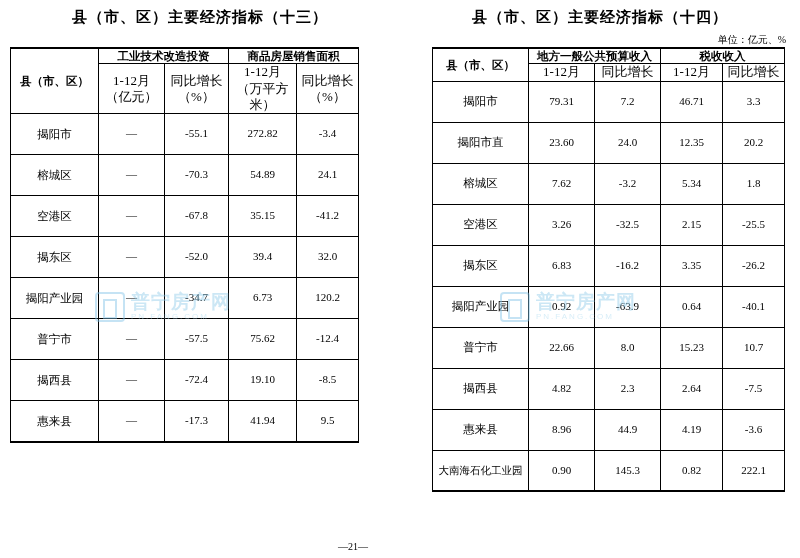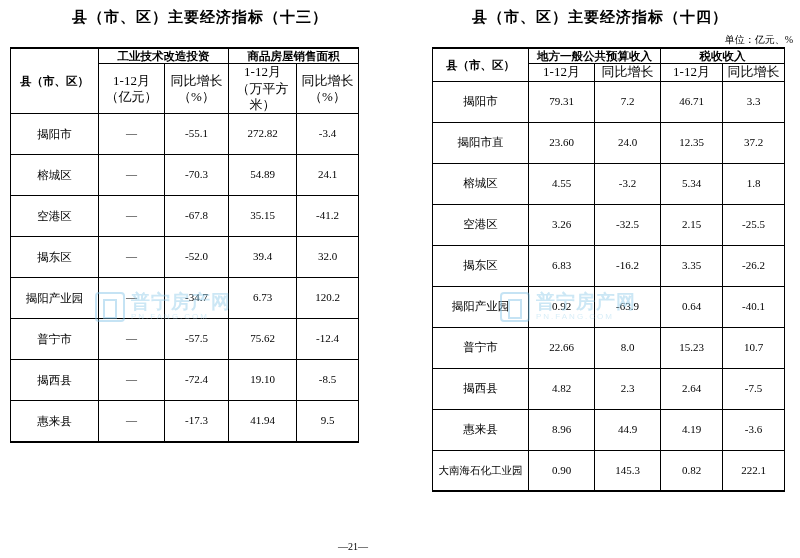--- a/index.html
+++ b/index.html
@@ -28,21 +28,21 @@
     font-size: 15px;
     font-weight: bold;
     letter-spacing: 1px;
     margin-top: 8px;
     margin-bottom: 6px;
     font-family: "Liberation Serif", "DejaVu Serif", serif;
   }
   .unit {
     text-align: right;
     font-size: 10px;
-    padding-right: 7px;
+    padding-right: 14px;
     height: 14px;
     line-height: 14px;
   }
   .unit-spacer { height: 14px; }
 
   table.grid {
     border-collapse: collapse;
     font-size: 11px;
     table-layout: fixed;
   }
@@ -254,25 +254,25 @@
           <td>79.31</td>
           <td>7.2</td>
           <td>46.71</td>
           <td>3.3</td>
         </tr>
         <tr>
           <td class="rowname">揭阳市直</td>
           <td>23.60</td>
           <td>24.0</td>
           <td>12.35</td>
-          <td>37.2</td>
+          <td>20.2</td>
         </tr>
         <tr>
           <td class="rowname">榕城区</td>
-          <td>4.55</td>
+          <td>7.62</td>
           <td>-3.2</td>
           <td>5.34</td>
           <td>1.8</td>
         </tr>
         <tr>
           <td class="rowname">空港区</td>
           <td>3.26</td>
           <td>-32.5</td>
           <td>2.15</td>
           <td>-25.5</td>

